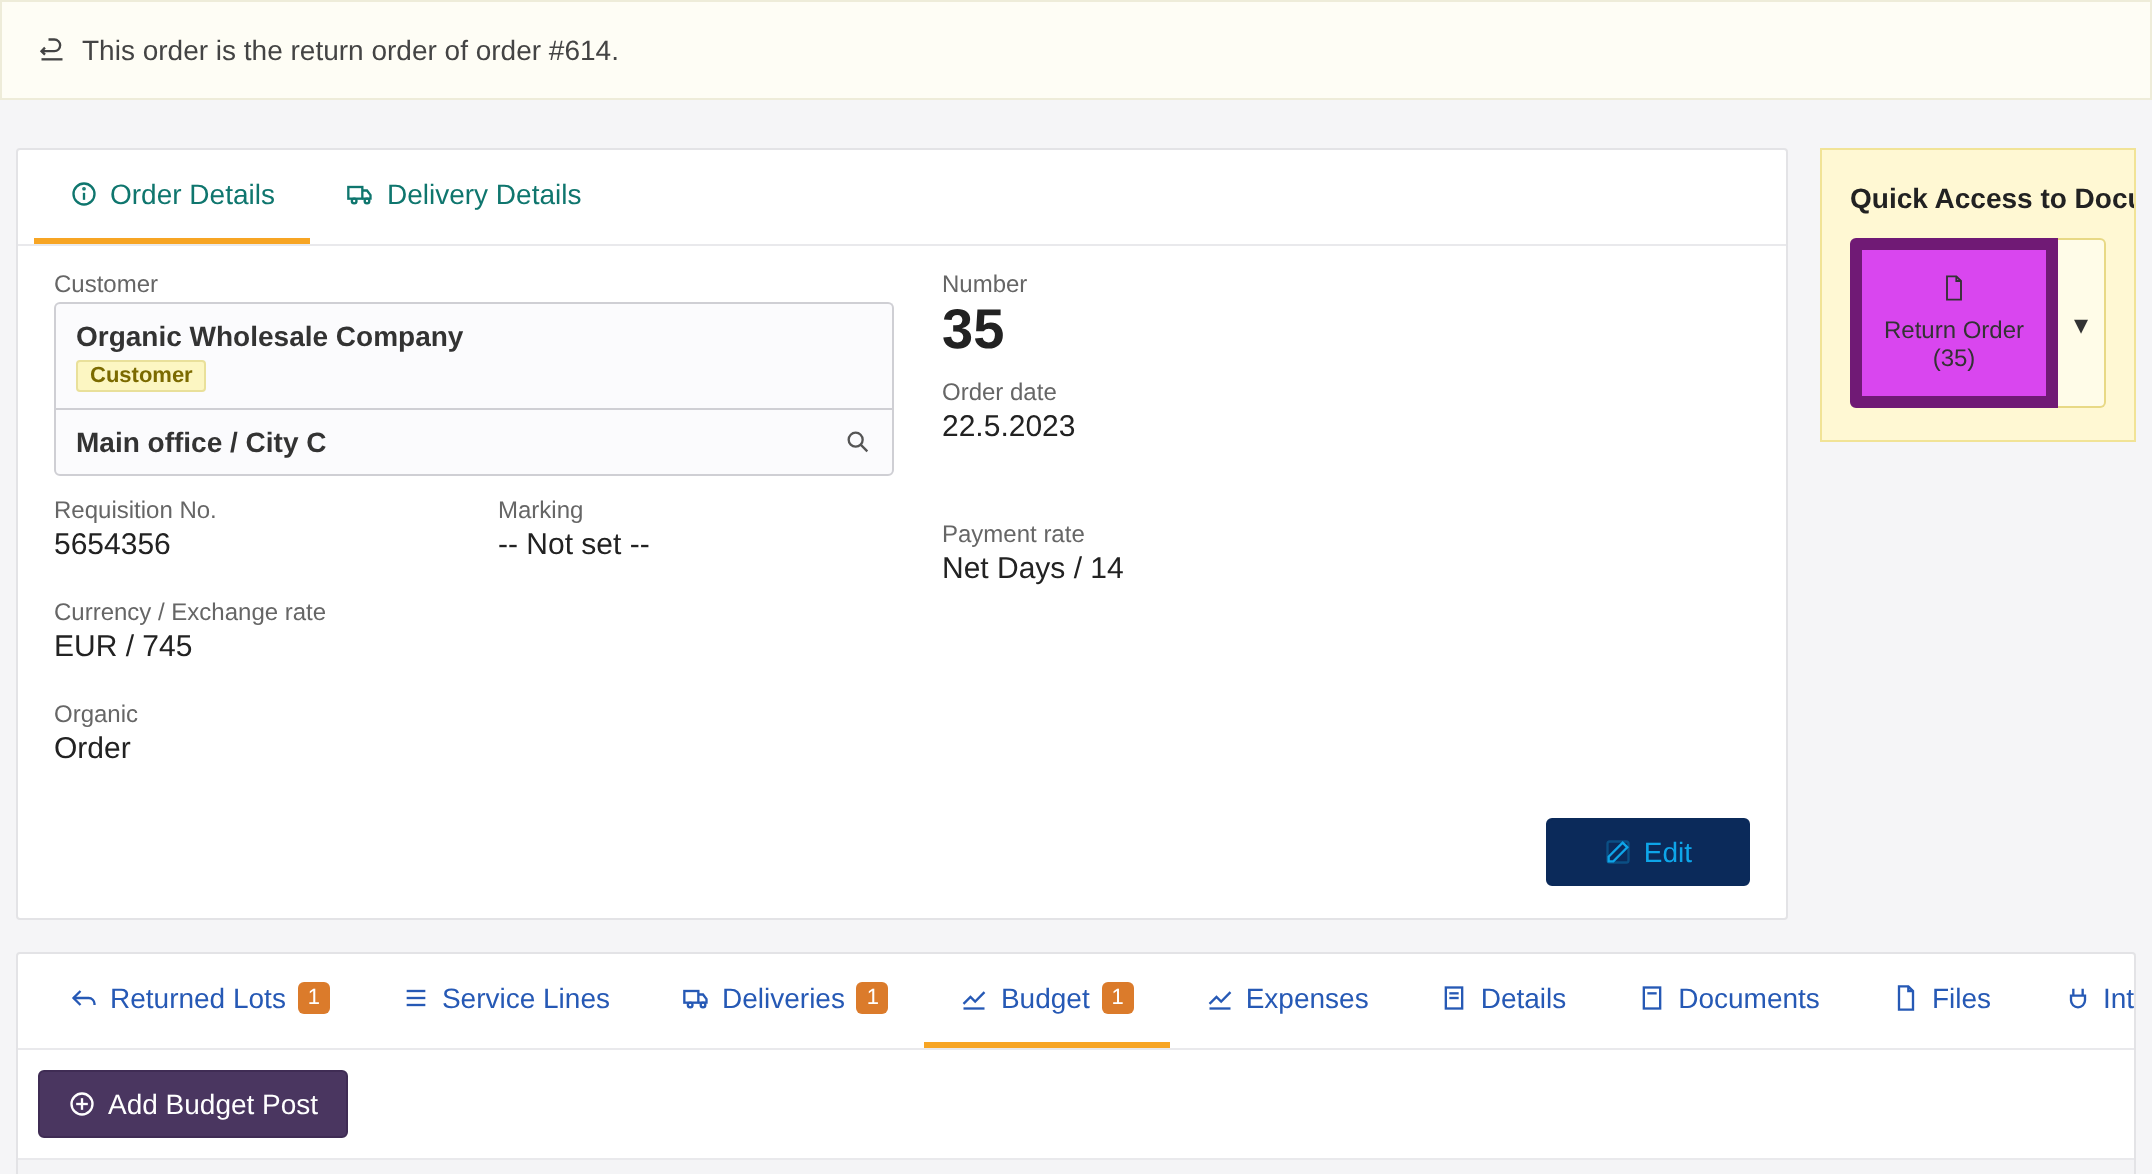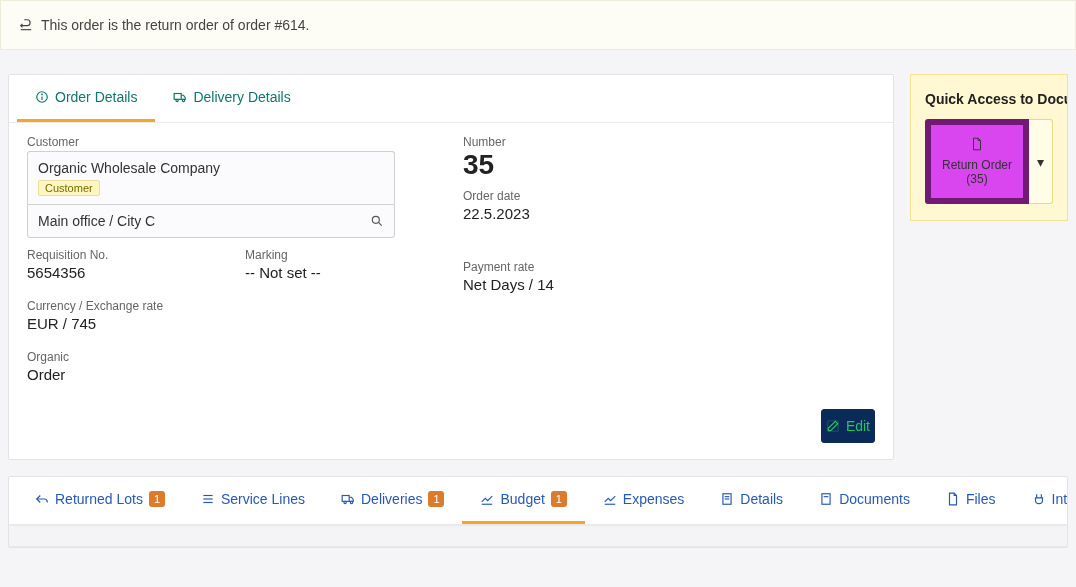--- a/index.html
+++ b/index.html
@@ -54,47 +54,48 @@
   .form-col { flex: 1; }
   .field { margin-bottom: 10px; }
   .field-label { font-size: 12px; color: #666; display: block; margin-bottom: 2px; }
   .field-value { font-size: 15px; color: #222; }
   .field-value.big { font-size: 28px; font-weight: 700; line-height: 1.0; }
   
   .input-look {
     border: 1px solid #cfcfd4;
     background: #fbfbfd;
     padding: 8px 10px;
-    width: 368px;
+    width: 420px;
     position: relative;
     margin-bottom: 0;
+    font-weight: bold;
   }
   .input-look.top { border-top-left-radius:3px; border-top-right-radius:3px; border-bottom: none; }
   .input-look.bottom { border-bottom-left-radius:3px; border-bottom-right-radius:3px; display: flex; justify-content: space-between; align-items: center; }
   .pill {
     display: inline-block;
     background: #fcf6c2;
     border: 1px solid #e9e09a;
     color: #7b6a00;
     font-size: 11px;
     padding: 1px 6px;
     border-radius: 2px;
     margin-top: 4px;
   }
   .search-icon { color: #555; cursor: pointer; }
   
   .grid2 { display: grid; grid-template-columns: 1fr 1fr; gap: 8px 24px; margin-top: 10px; }
   
   .card-footer { padding: 0 18px 16px; text-align: right; }
   .btn-edit {
     background: #0b2a5a;
-    color: #22c55e;
+    color: #0ea5e9;
     border: 1px solid #0b2a5a;
     border-radius: 3px;
-    padding: 8px 4px;
+    padding: 8px 28px;
     cursor: pointer;
     display: inline-flex;
     align-items: center;
     gap: 6px;
     font-size: 14px;
   }
   
   .right-panel {
     background: #fff8d3;
     border: 1px solid #f1e396;
@@ -382,20 +383,32 @@
         <span>Files</span>
       </div>
       <div class="lower-tab">
         <span><svg class="ico" viewBox="0 0 24 24" fill="none" stroke="currentColor" stroke-width="2">
               <path d="M8 4v6M16 4v6M6 10h12v4a6 6 0 0 1-12 0v-4z"></path>
             </svg></span>
         <span>Integration Logs</span>
       </div>
     </div>
 
+    <div class="add-bar">
+      <button class="btn-add">
+        <span>
+          <svg class="ico" viewBox="0 0 24 24" fill="none" stroke="currentColor" stroke-width="2">
+              <circle cx="12" cy="12" r="9"></circle>
+              <line x1="12" y1="7" x2="12" y2="17"></line>
+              <line x1="7" y1="12" x2="17" y2="12"></line>
+            </svg>
+        </span>
+        <span>Add Budget Post</span>
+      </button>
+    </div>
 
     <div class="table-head">
       
       
     </div>
 
   </div>
 
 </div>
 

